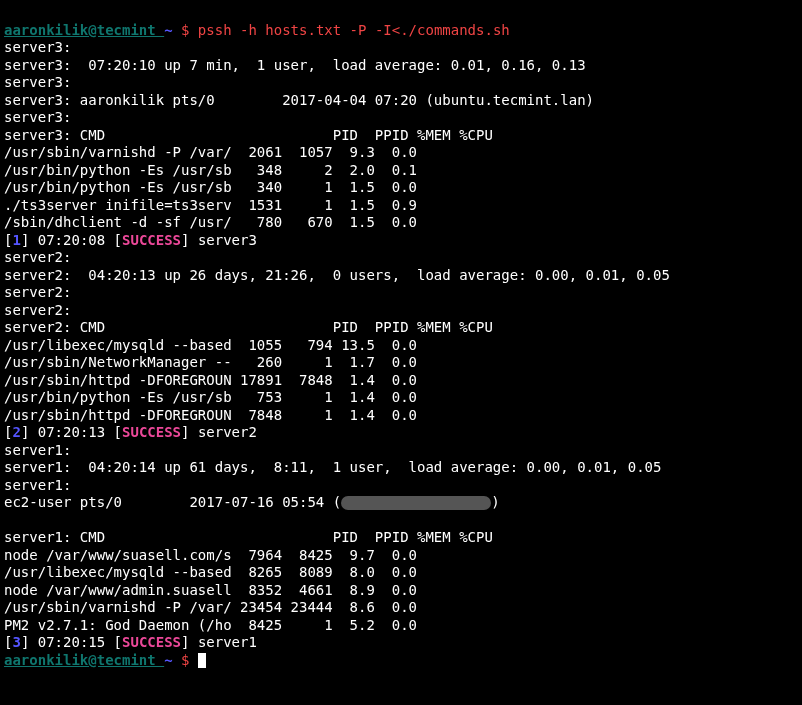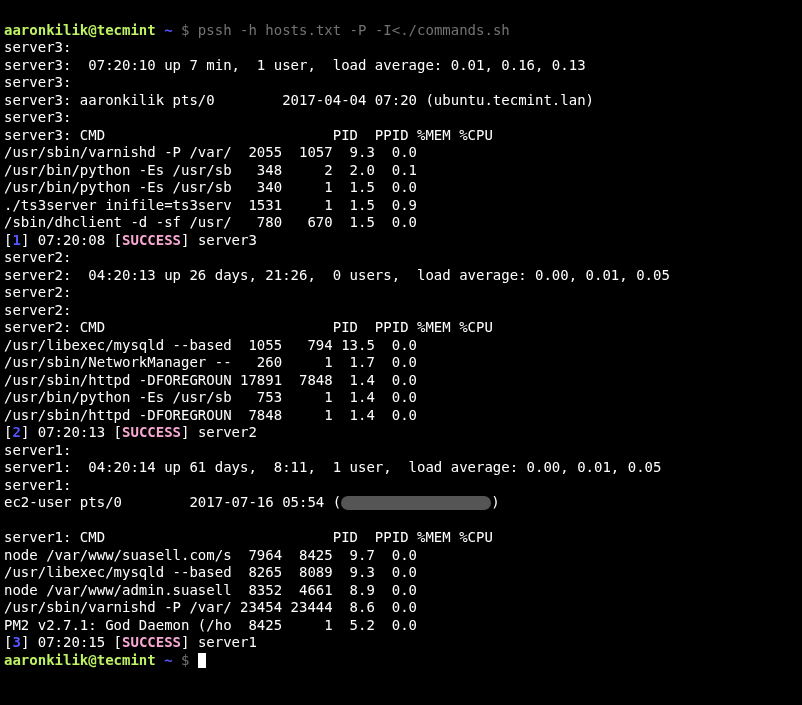--- a/index.html
+++ b/index.html
@@ -11,26 +11,26 @@
     font-size: 14px;
     line-height: 1.25;
     width: 802px;
     height: 705px;
     overflow: hidden;
   }
   .term {
     padding: 4px;
     white-space: pre;
   }
-  .user { color: #bef264; font-weight: bold; }
+  .user { color: #0f766e; font-weight: bold; text-decoration: underline; }
   .dir  { color: #5555ff; font-weight: bold; }
-  .cmd  { color: #737373; }
+  .cmd  { color: #ef4444; }
   .num  { color: #5555ff; font-weight: bold; }
   .brk  { color: #ffffff; }
-  .succ { color: #f9a8d4; font-weight: bold; }
+  .succ { color: #ec4899; font-weight: bold; }
   .cursor {
     display: inline-block;
     width: 8px;
     height: 15px;
     background: #ffffff;
     vertical-align: text-bottom;
   }
   .redact {
     display: inline-block;
     width: 150px;
@@ -44,21 +44,21 @@
 </head>
 <body>
 <div class="term">
 <span class="user">aaronkilik@tecmint </span><span class="dir">~ </span><span class="cmd">$ pssh -h hosts.txt -P -I&lt;./commands.sh</span>
 <span>server3:</span>
 <span>server3:  07:20:10 up 7 min,  1 user,  load average: 0.01, 0.16, 0.13</span>
 <span>server3:</span>
 <span>server3: aaronkilik pts/0        2017-04-04 07:20 (ubuntu.tecmint.lan)</span>
 <span>server3:</span>
 <span>server3: CMD                           PID  PPID %MEM %CPU</span>
-<span>/usr/sbin/varnishd -P /var/  2055  1057  9.3  0.0</span>
+<span>/usr/sbin/varnishd -P /var/  2061  1057  9.3  0.0</span>
 <span>/usr/bin/python -Es /usr/sb   348     2  2.0  0.1</span>
 <span>/usr/bin/python -Es /usr/sb   340     1  1.5  0.0</span>
 <span>./ts3server inifile=ts3serv  1531     1  1.5  0.9</span>
 <span>/sbin/dhclient -d -sf /usr/   780   670  1.5  0.0</span>
 <span class="brk">[</span><span class="num">1</span><span class="brk">] </span><span>07:20:08</span><span class="brk"> [</span><span class="succ">SUCCESS</span><span class="brk">] </span><span>server3</span>
 <span>server2:</span>
 <span>server2:  04:20:13 up 26 days, 21:26,  0 users,  load average: 0.00, 0.01, 0.05</span>
 <span>server2:</span>
 <span>server2:</span>
 <span>server2: CMD                           PID  PPID %MEM %CPU</span>
@@ -68,19 +68,19 @@
 <span>/usr/bin/python -Es /usr/sb   753     1  1.4  0.0</span>
 <span>/usr/sbin/httpd -DFOREGROUN  7848     1  1.4  0.0</span>
 <span class="brk">[</span><span class="num">2</span><span class="brk">] </span><span>07:20:13</span><span class="brk"> [</span><span class="succ">SUCCESS</span><span class="brk">] </span><span>server2</span>
 <span>server1:</span>
 <span>server1:  04:20:14 up 61 days,  8:11,  1 user,  load average: 0.00, 0.01, 0.05</span>
 <span>server1:</span>
 <span>ec2-user pts/0        </span><span>2017-07-16 05:54 (</span><span class="redact"></span><span>)</span>
 <span> </span>
 <span>server1: CMD                           PID  PPID %MEM %CPU</span>
 <span>node /var/www/suasell.com/s  7964  8425  9.7  0.0</span>
-<span>/usr/libexec/mysqld --based  8265  8089  9.3  0.0</span>
+<span>/usr/libexec/mysqld --based  8265  8089  8.0  0.0</span>
 <span>node /var/www/admin.suasell  8352  4661  8.9  0.0</span>
 <span>/usr/sbin/varnishd -P /var/ 23454 23444  8.6  0.0</span>
 <span>PM2 v2.7.1: God Daemon (/ho  8425     1  5.2  0.0</span>
 <span class="brk">[</span><span class="num">3</span><span class="brk">] </span><span>07:20:15</span><span class="brk"> [</span><span class="succ">SUCCESS</span><span class="brk">] </span><span>server1</span>
 <span class="user">aaronkilik@tecmint </span><span class="dir">~ </span><span class="cmd">$ </span><span class="cursor"></span>
 </div>
 
 </body></html>

